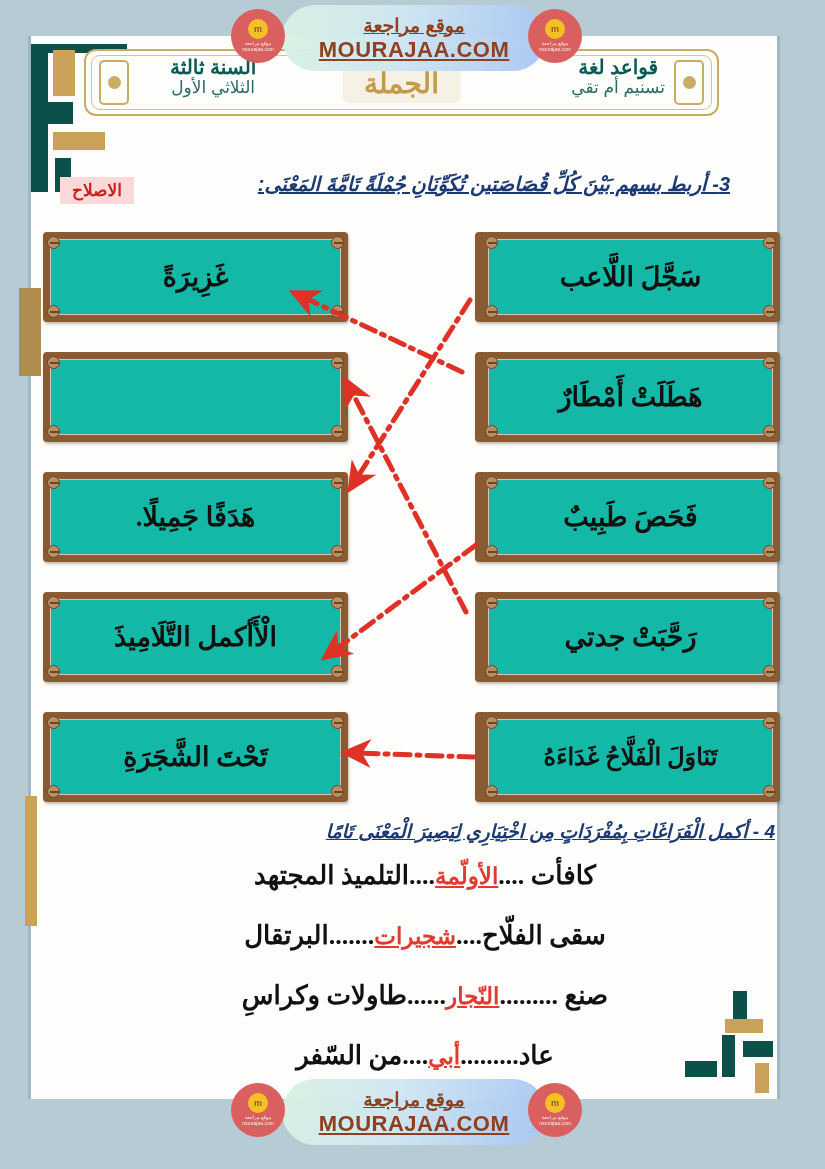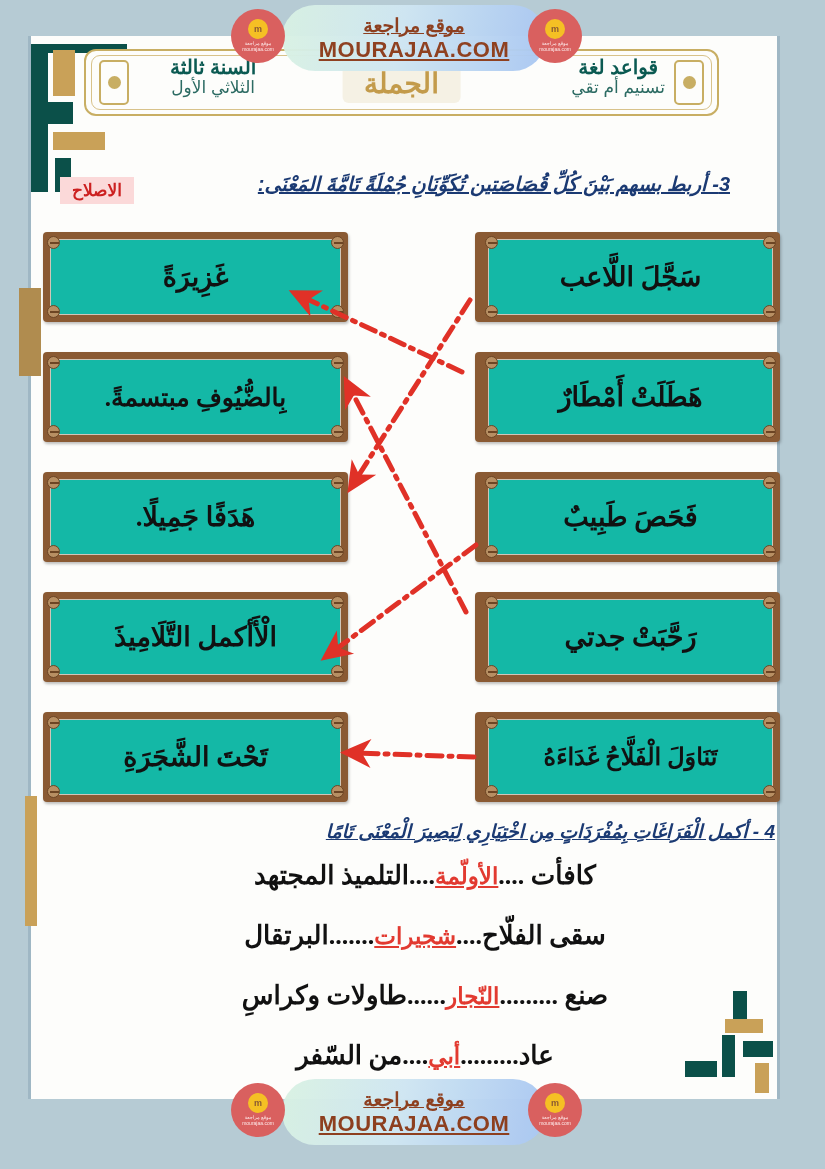--- a/index.html
+++ b/index.html
@@ -383,21 +383,20 @@
         <div class="screw s-br"></div>
         <span>غَزِيرَةً</span>
       </div>
     </div>
     <div class="card col-left" style="top:352px">
       <div class="face">
         <div class="screw s-tl"></div>
         <div class="screw s-tr"></div>
         <div class="screw s-bl"></div>
         <div class="screw s-br"></div>
-        <span style="font-size:25px">بِالضُّيُوفِ مبتسمةً.</span>
       </div>
     </div>
     <div class="card col-left" style="top:472px">
       <div class="face">
         <div class="screw s-tl"></div>
         <div class="screw s-tr"></div>
         <div class="screw s-bl"></div>
         <div class="screw s-br"></div>
         <span>هَدَفًا جَمِيلًا.</span>
       </div>

